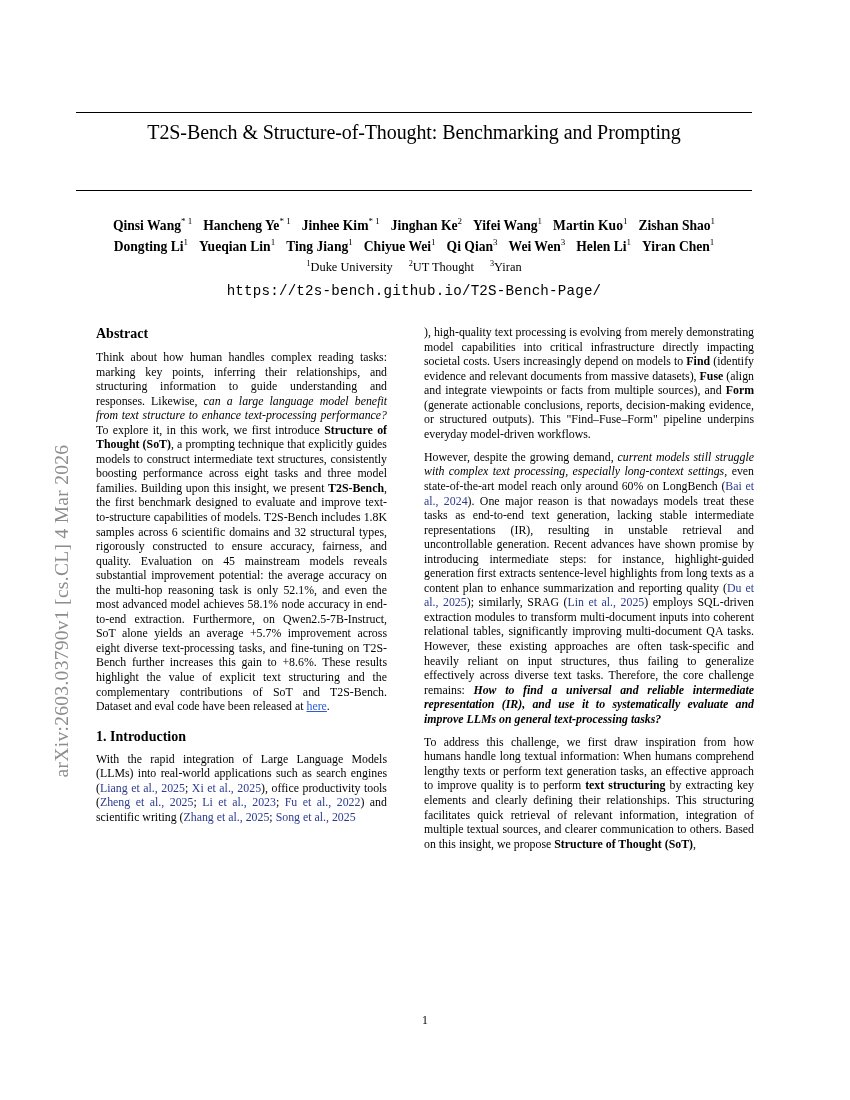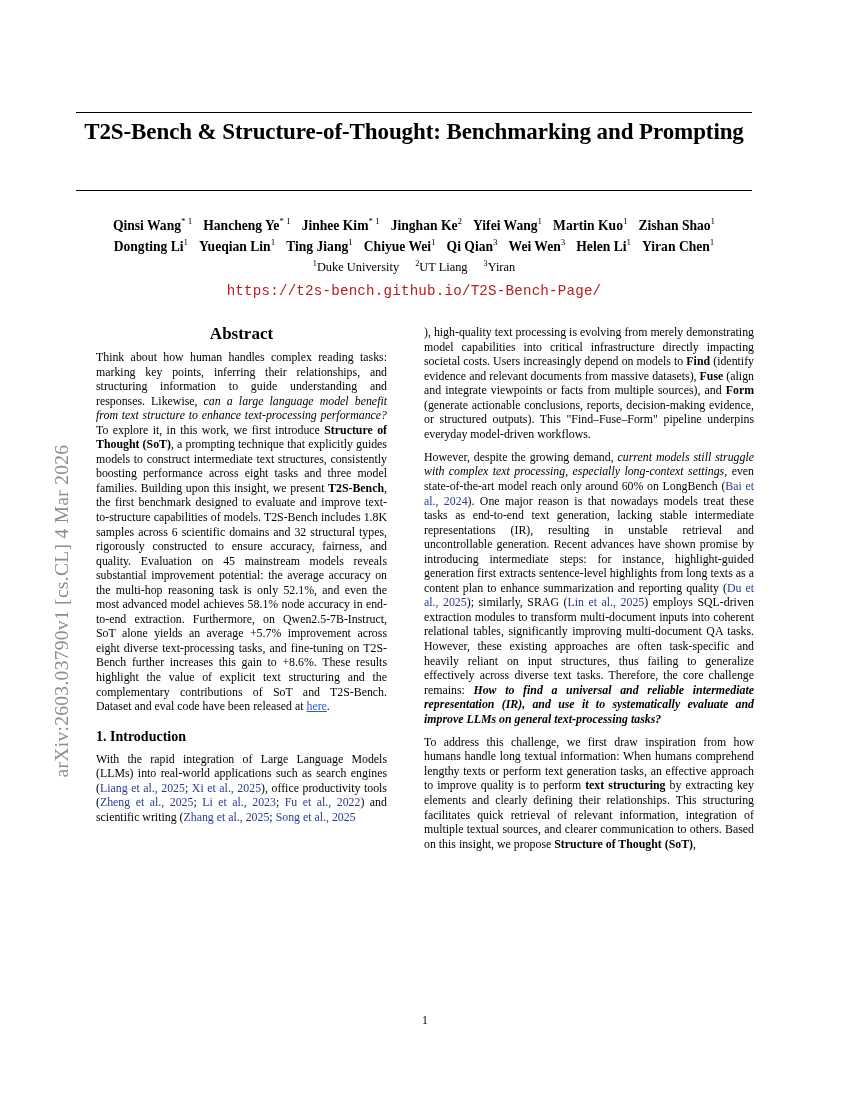--- a/index.html
+++ b/index.html
@@ -48,22 +48,22 @@
   .rule-bottom { top: 190px; }
 
   
   .title-block {
     position: absolute;
     left: 76px; top: 118px;
     width: 676px;
     text-align: center;
   }
   .title-line {
-    font-size: 23px;
-    font-weight: bold;
+    font-size: 20px;
+    font-weight: normal;
     line-height: 28px;
     letter-spacing: -0.1px;
   }
 
   
   .authors {
     position: absolute;
     left: 76px; top: 216px;
     width: 676px;
     text-align: center;
@@ -87,41 +87,40 @@
   .affils .aff { white-space: nowrap; }
   .affils .gap { display: inline-block; width: 16px; }
 
   .url-line {
     position: absolute;
     left: 76px; top: 283px;
     width: 676px;
     text-align: center;
     font-family: "Liberation Mono", "DejaVu Sans Mono", monospace;
     font-size: 14.2px;
-    color: #b91c1c;
+    color: #000000;
     letter-spacing: 0.2px;
   }
 
   
   .col {
     position: absolute;
     top: 325px;
     width: 291px;
     font-size: 11.85px;
     line-height: 14.55px;
     text-align: justify;
     text-justify: inter-word;
     hyphens: manual;
   }
   .col-left  { left: 96px; }
   .col-right { left: 424px; width: 330px; }
 
   .abstract-head {
-    text-align: center;
-    font-size: 17px;
+    font-size: 14px;
     font-weight: bold;
     margin: 0 0 7px 0;
     line-height: 18px;
   }
 
   p.para { margin: 0 0 8.5px 0; }
   p.para.tight { margin-bottom: 0; }
 
   .sec-head {
     font-size: 14px;
@@ -163,21 +162,21 @@
   <div class="authors">
     <div>
       <span class="au"><span>Qinsi Wang</span><sup>* 1</sup></span><span class="gap"></span><span class="au"><span>Hancheng Ye</span><sup>* 1</sup></span><span class="gap"></span><span class="au"><span>Jinhee Kim</span><sup>* 1</sup></span><span class="gap"></span><span class="au"><span>Jinghan Ke</span><sup>2</sup></span><span class="gap"></span><span class="au"><span>Yifei Wang</span><sup>1</sup></span><span class="gap"></span><span class="au"><span>Martin Kuo</span><sup>1</sup></span><span class="gap"></span><span class="au"><span>Zishan Shao</span><sup>1</sup></span>
     </div>
     <div>
       <span class="au"><span>Dongting Li</span><sup>1</sup></span><span class="gap"></span><span class="au"><span>Yueqian Lin</span><sup>1</sup></span><span class="gap"></span><span class="au"><span>Ting Jiang</span><sup>1</sup></span><span class="gap"></span><span class="au"><span>Chiyue Wei</span><sup>1</sup></span><span class="gap"></span><span class="au"><span>Qi Qian</span><sup>3</sup></span><span class="gap"></span><span class="au"><span>Wei Wen</span><sup>3</sup></span><span class="gap"></span><span class="au"><span>Helen Li</span><sup>1</sup></span><span class="gap"></span><span class="au"><span>Yiran Chen</span><sup>1</sup></span>
     </div>
   </div>
 
   <div class="affils">
-    <span class="aff"><sup>1</sup><span>Duke University</span></span><span class="gap"></span><span class="aff"><sup>2</sup><span>UT Liang</span></span><span class="gap"></span><span class="aff"><sup>3</sup><span>Yiran</span></span>
+    <span class="aff"><sup>1</sup><span>Duke University</span></span><span class="gap"></span><span class="aff"><sup>2</sup><span>UT Thought</span></span><span class="gap"></span><span class="aff"><sup>3</sup><span>Yiran</span></span>
   </div>
 
   <div class="url-line">https://t2s-bench.github.io/T2S-Bench-Page/</div>
 
   <div class="col col-left">
     <div class="abstract-head">Abstract</div>
 
     <p class="para"><span>Think about how human handles complex reading tasks: marking key points, inferring their relationships, and structuring information to guide understanding and responses. Likewise, </span><i>can a large language model benefit from text structure to enhance text-processing performance?</i><span> To explore it, in this work, we first introduce </span><b>Structure of Thought (SoT)</b><span>, a prompting technique that explicitly guides models to construct intermediate text structures, consistently boosting performance across eight tasks and three model families. Building upon this insight, we present </span><b>T2S-Bench</b><span>, the first benchmark designed to evaluate and improve text-to-structure capabilities of models. T2S-Bench includes 1.8K samples across 6 scientific domains and 32 structural types, rigorously constructed to ensure accuracy, fairness, and quality. Evaluation on 45 mainstream models reveals substantial improvement potential: the average accuracy on the multi-hop reasoning task is only 52.1%, and even the most advanced model achieves 58.1% node accuracy in end-to-end extraction. Furthermore, on Qwen2.5-7B-Instruct, SoT alone yields an average +5.7% improvement across eight diverse text-processing tasks, and fine-tuning on T2S-Bench further increases this gain to +8.6%. These results highlight the value of explicit text structuring and the complementary contributions of SoT and T2S-Bench. Dataset and eval code have been released at </span><span class="link">here</span><span>.</span></p>
 
     <div class="sec-head">1. Introduction</div>

